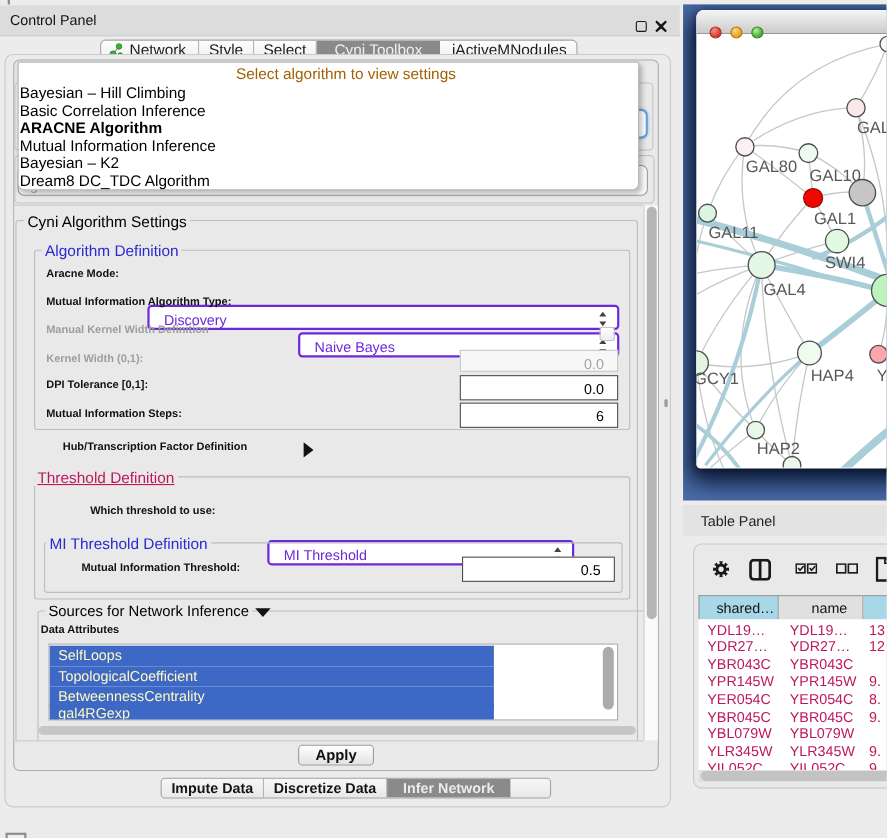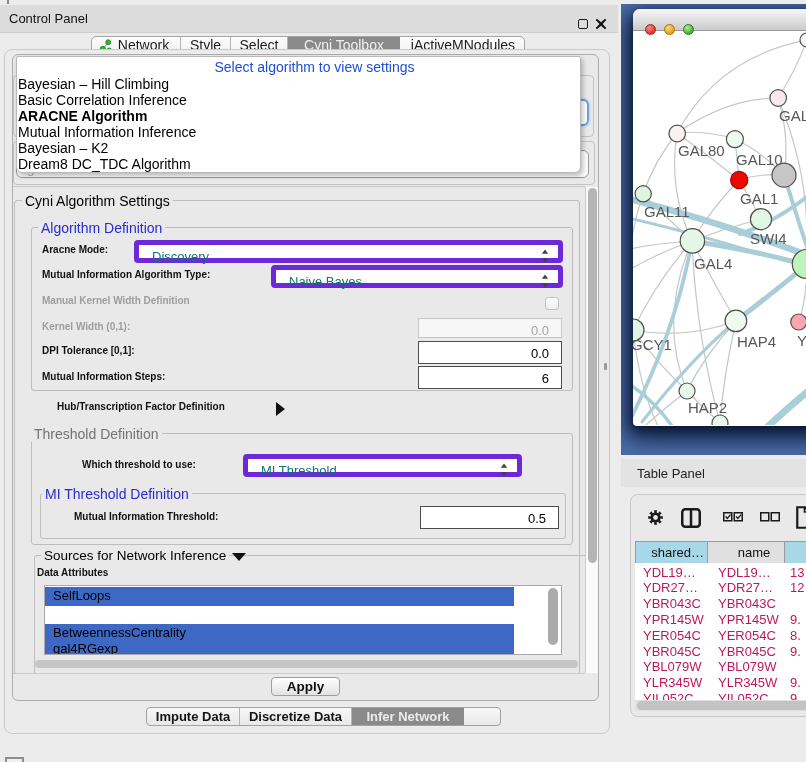--- a/index.html
+++ b/index.html
@@ -27,38 +27,38 @@
   .comboB .ph{position:absolute;left:10px;top:10px;font-size:13.5px;color:#b0b0b0;}
   
   #scrollarea{left:13px;top:186px;width:572px;height:488px;background:#e9e9e9;border-top:1px solid #c9c9c9;border-bottom:1px solid #c9c9c9;overflow:hidden;box-sizing:border-box;}
   #vsb{left:585px;top:187px;width:13px;height:486px;background:#fafafa;border-left:1px solid #cbcbcb;box-sizing:border-box;}
   #vsb .thumb{position:absolute;left:2px;top:1px;width:9px;height:375px;background:#b5b5b5;border-radius:5px;}
   #hsb{left:35px;top:660px;width:543px;height:8px;background:#c6c6c6;border-radius:4px;}
   
   .grp{position:absolute;border:1px solid #bdbdbd;border-radius:3px;box-sizing:border-box;}
   .grplabel{position:absolute;background:#e9e9e9;padding:0 3px;font-size:14px;}
   .lblue{color:#2a2ad0;}
-  .lgreen{color:#737373;}
+  .lgreen{color:#be185d;text-decoration:underline;}
   .flabel{position:absolute;font-size:10px;font-weight:bold;color:#111;}
   .flabel.dis{color:#9d9d9d;}
-  .combo{position:absolute;background:#fff;border:5px solid #6d28d9;border-radius:4px;box-sizing:border-box;
-         font-size:13px;color:#0f766e;}
+  .combo{position:absolute;background:#fff;border:2px solid #6d28d9;border-radius:4px;box-sizing:border-box;
+         font-size:13px;color:#6d28d9;margin-top:37px;}
   .combo .ctxt{position:absolute;left:13px;top:4px;}
   .stepper{position:absolute;right:9px;top:4px;}
   .tfield{position:absolute;background:#fff;border:1px solid #4d4d4d;box-sizing:border-box;font-size:13px;color:#000;text-align:right;}
   .tfield .v{position:absolute;right:12px;top:4px;}
   .tfield.dis{background:#f7f7f7;border:1px solid #c6c6c6;color:#a5a5a5;}
   
   #popup{left:16px;top:56px;width:565px;height:117px;background:#fff;border:1px solid #b9b9b9;
          border-radius:2px 2px 6px 6px;box-shadow:2px 3px 5px rgba(0,0,0,0.25);box-sizing:border-box;}
-  #popup .prompt{position:absolute;left:0;right:0;top:2px;text-align:center;font-size:14px;color:#1d4ed8;padding-left:32px;}
+  #popup .prompt{position:absolute;left:0;right:0;top:2px;text-align:center;font-size:14px;color:#a16207;padding-left:32px;}
   #popup .it{position:absolute;left:1px;font-size:14px;color:#000;white-space:nowrap;}
   
   #attrlist{left:44px;top:585px;width:518px;height:70px;background:#fff;border:1px solid #a9a9a9;box-sizing:border-box;overflow:hidden;}
-  .litem{position:absolute;left:0;width:469px;height:18.5px;background:#3d68c6;color:#000000;font-size:13px;line-height:18.5px;padding-left:8px;box-sizing:border-box;}
+  .litem{position:absolute;left:0;width:404px;height:18.5px;background:#3d68c6;color:#fef9c3;font-size:13px;line-height:18.5px;padding-left:8px;box-sizing:border-box;}
   #attrlist .lsb{position:absolute;left:503px;top:2px;width:10px;height:57px;background:#ababab;border-radius:5px;}
   
   #applybtn{left:271px;top:677px;width:67px;height:17px;background:linear-gradient(#ffffff,#e2e2e2);
             border:1px solid #9e9e9e;border-radius:4px;text-align:center;font-size:13.5px;font-weight:bold;color:#111;line-height:17px;}
   #btabbar{left:146px;top:707px;width:355px;height:19px;border:1px solid #a2a2a2;border-radius:4px;
         background:linear-gradient(#f7f7f7,#e8e8e8);box-sizing:border-box;overflow:hidden;}
   .bseg{position:absolute;top:0;height:17px;border-right:1px solid #b5b5b5;box-sizing:border-box;
         font-size:13px;font-weight:bold;color:#141414;text-align:center;line-height:17px;}
   .bseg.sel{background:#8a8a8a;color:#ececec;}
   
@@ -176,20 +176,21 @@
     </div>
 
     <div class="grp" style="left:21px;top:368px;width:560px;height:120px;"></div>
     <div class="grplabel" style="left:28px;top:361px;color:#000;font-size:13.5px;">Sources for Network Inference</div>
     <div style="position:absolute;left:219px;top:366px;width:0;height:0;border-top:8px solid #111;border-left:7px solid transparent;border-right:7px solid transparent;"></div>
     <div class="flabel" style="left:24px;top:380px;">Data Attributes</div>
   </div>
 
   <div class="abs" id="attrlist">
     <div class="litem" style="top:1px;">SelfLoops</div>
+    <div class="litem" style="top:19.5px;">TopologicalCoefficient</div>
     <div class="litem" style="top:38px;">BetweennessCentrality</div>
     <div class="litem" style="top:54px;">gal4RGexp</div>
     <div class="lsb"></div>
   </div>
 
   <div class="abs" id="vsb">
     <div class="thumb"></div>
   </div>
   <div class="abs" id="hsb"></div>
 

